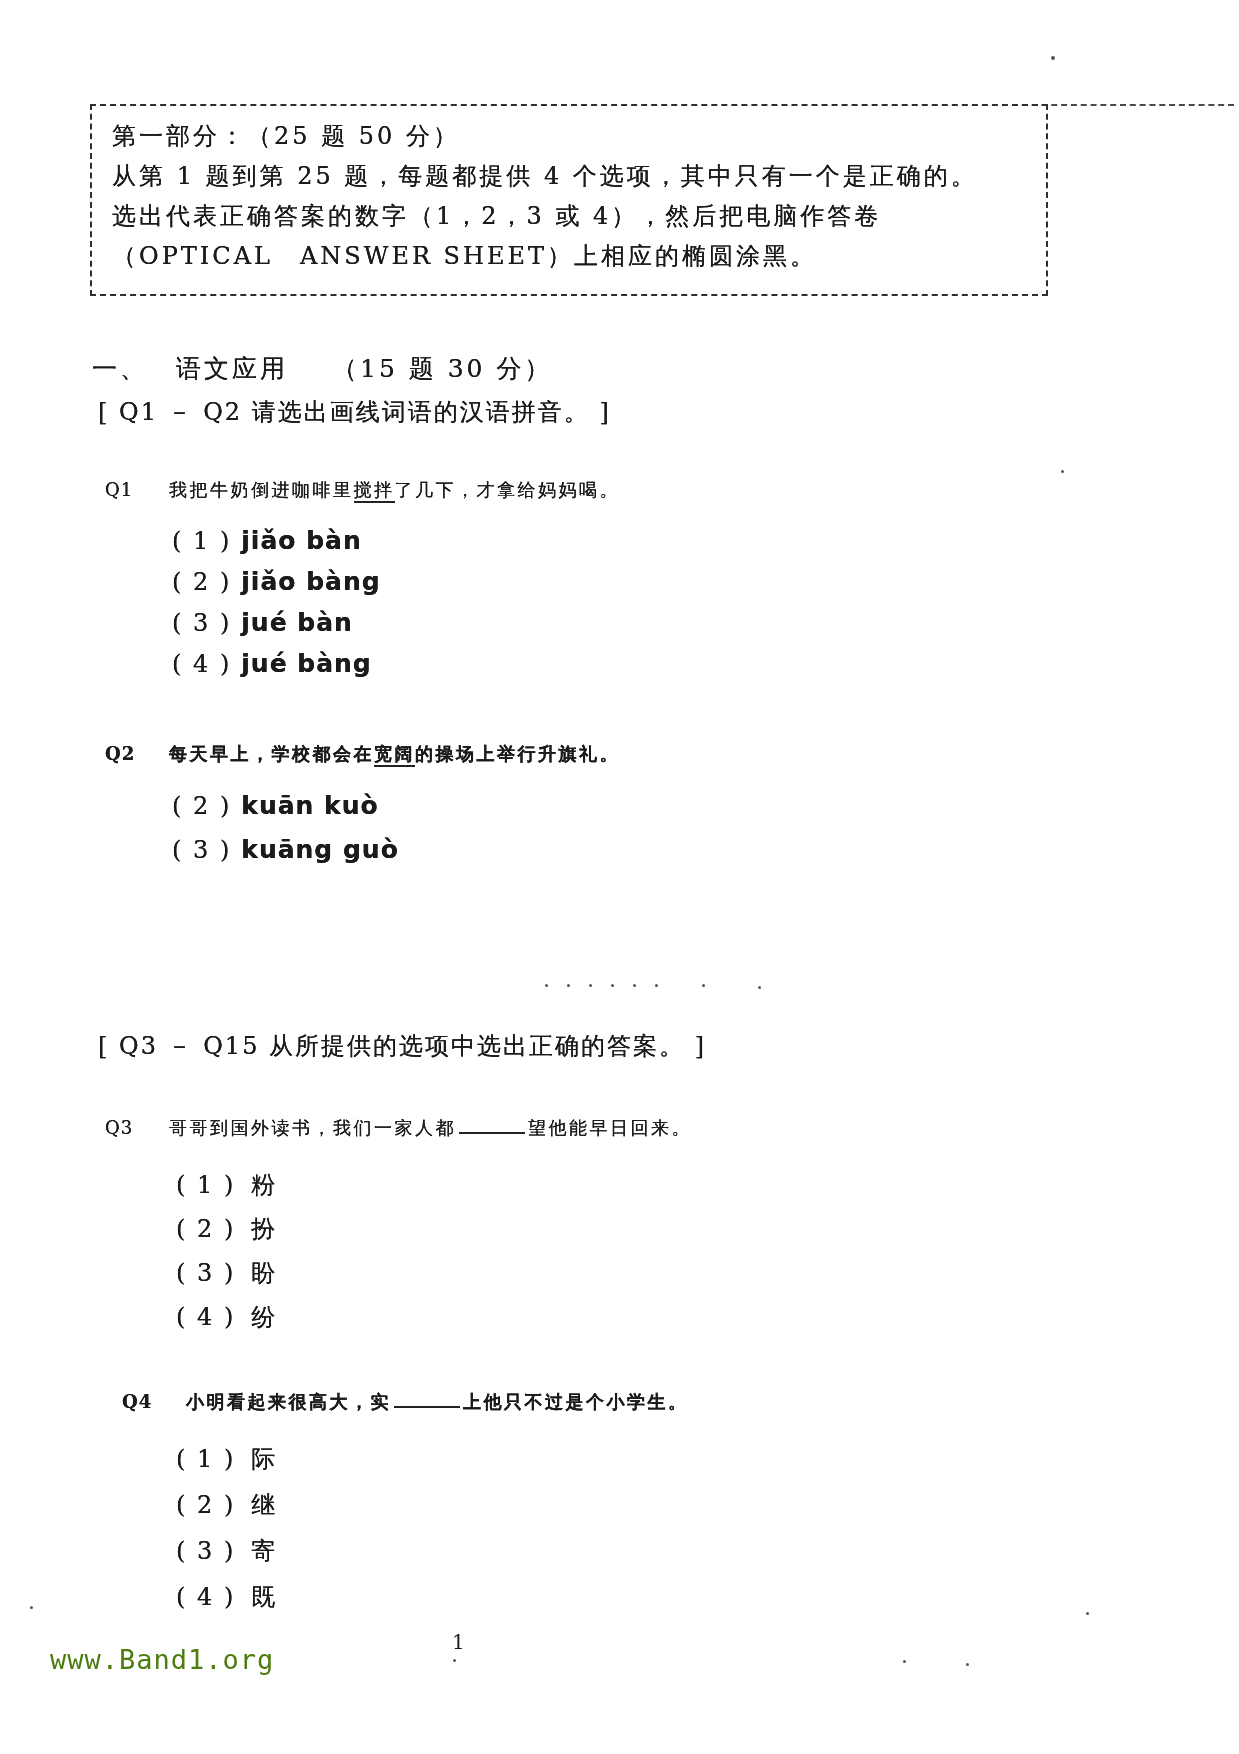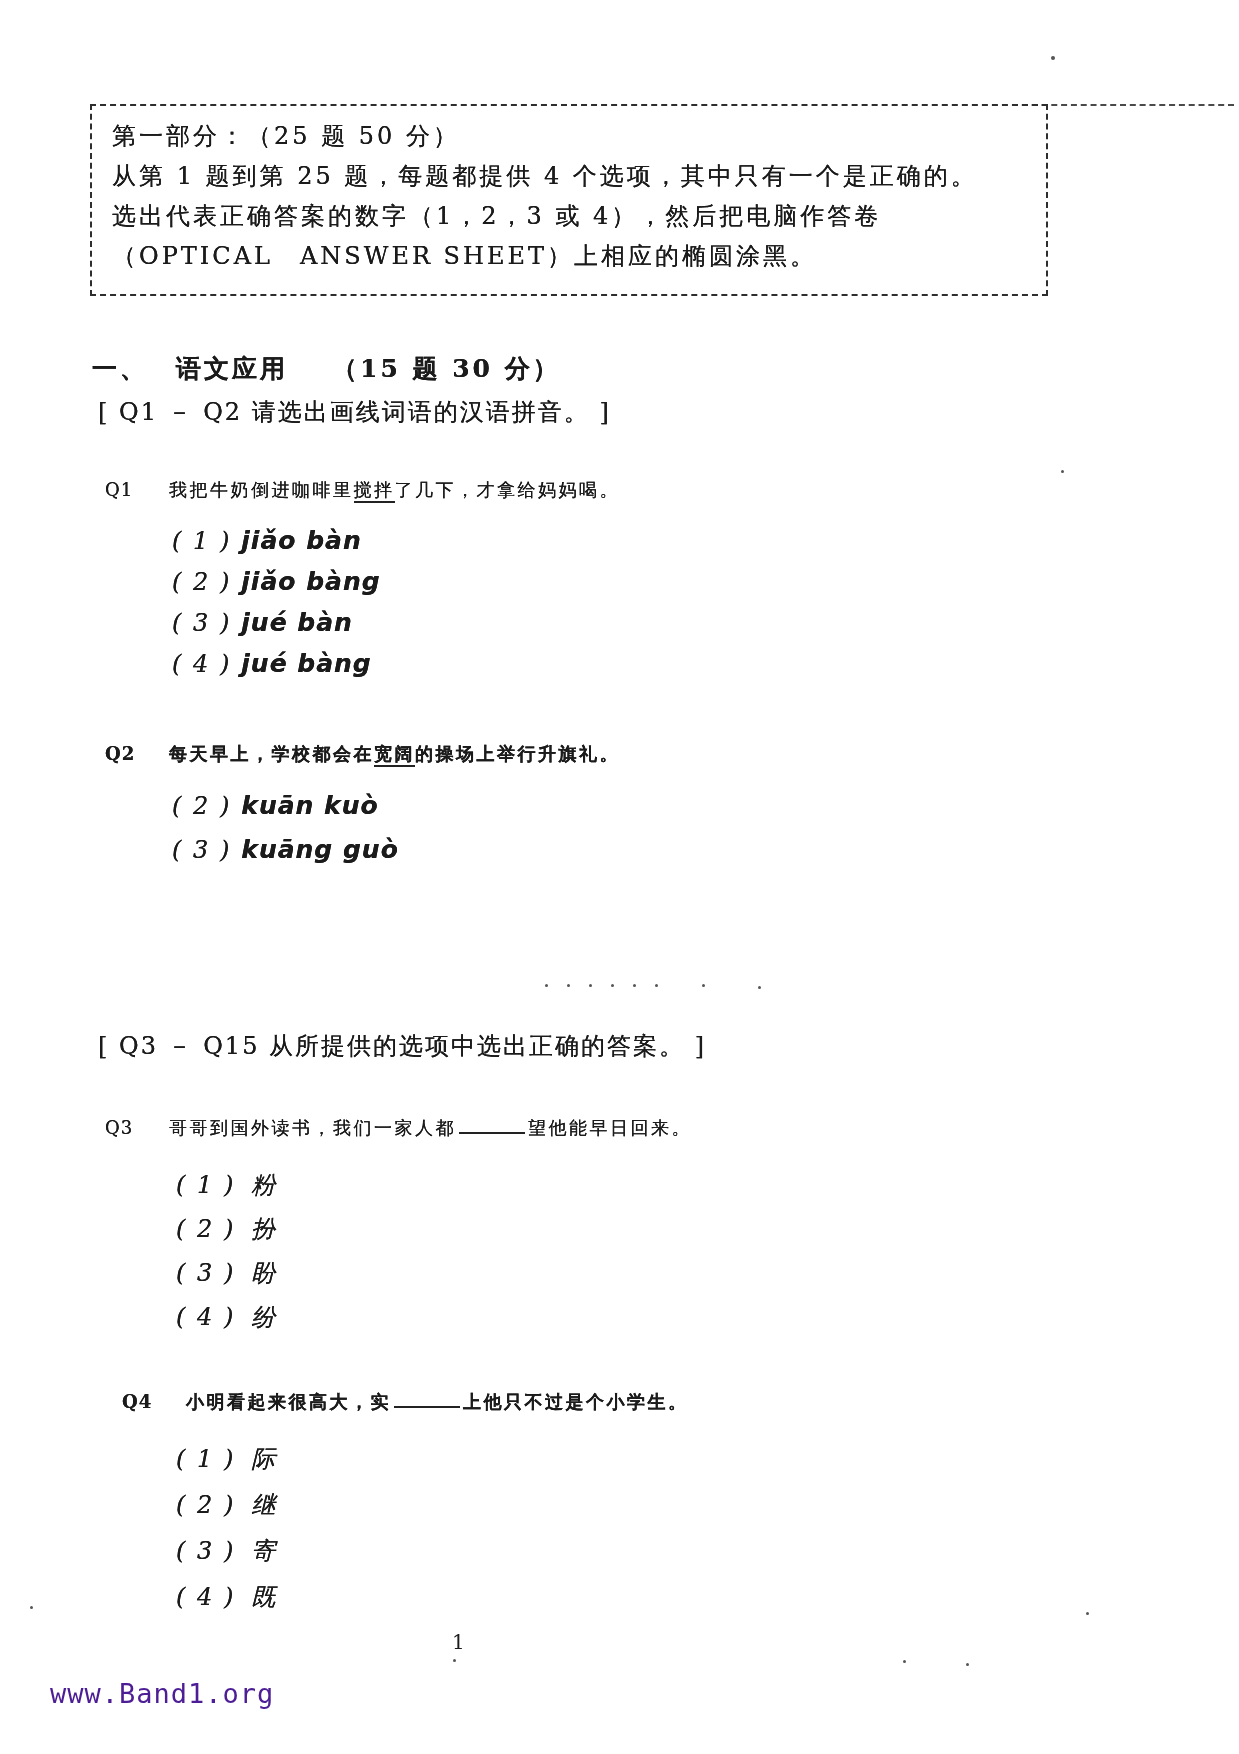--- a/index.html
+++ b/index.html
@@ -22,39 +22,39 @@
   #header-box .bx-line{
     font-size:24px;line-height:40px;letter-spacing:3px;
     white-space:nowrap;
     text-shadow:0 0 0.5px #111;
   }
   .top-stray{
     left:1012px;top:104px;width:222px;height:0;
     border-top:2px dashed #4a4a4a;
   }
   
-  #section-title{left:92px;top:352px;font-size:25px;letter-spacing:3px;text-shadow:0 0 0.5px #111;font-weight:bold;}
+  #section-title{left:92px;top:352px;font-size:25px;letter-spacing:3px;text-shadow:0 0 0.5px #111;}
   #section-title .gap1{display:inline-block;width:28px;}
   #section-title .gap2{display:inline-block;width:44px;}
   .bracket-line{
     font-size:24px;letter-spacing:2px;white-space:nowrap;
     text-shadow:0 0 0.4px #111;
   }
   #instr-1{left:98px;top:396px;}
   #instr-2{left:98px;top:1030px;}
   
   .q-line{white-space:nowrap;font-size:18px;letter-spacing:2.5px;text-shadow:0 0 0.5px #111;}
   .q-id{display:inline-block;width:64px;letter-spacing:1px;}
   .underlined{border-bottom:2px solid #222;padding-bottom:1px;}
   .blank{
     display:inline-block;width:66px;height:4px;
     border-bottom:2px solid #222;
     margin:0 3px;
   }
-  .opts{line-height:1;font-style:italic;}
+  .opts{line-height:1;}
   .opt{font-size:24px;white-space:nowrap;text-shadow:0 0 0.4px #111;}
   .opt-num{letter-spacing:2px;}
   .opt-text{margin-left:10px;}
   .pinyin{
     font-family:"DejaVu Sans","Liberation Sans",sans-serif;
     font-weight:600;font-size:25px;letter-spacing:1px;
   }
   .hanzi{letter-spacing:2px;margin-left:16px;}
   #q1-opts{left:172px;top:520px;}
   #q1-opts .opt{height:41px;line-height:41px;}
@@ -64,23 +64,23 @@
   #q3-opts .opt{height:44px;line-height:44px;}
   #q4-opts{left:176px;top:1436px;}
   #q4-opts .opt{height:46px;line-height:46px;}
   #q1-line{left:105px;top:478px;}
   #q2-line{left:105px;top:742px;font-weight:bold;}
   #q3-line{left:105px;top:1116px;}
   #q4-line{left:122px;top:1390px;font-weight:bold;}
   
   #page-number{left:452px;top:1630px;font-size:20px;font-family:"DejaVu Serif",serif;}
   #footer-watermark{
-    left:50px;top:1678px;
+    left:50px;top:1644px;
     font-family:"DejaVu Sans Mono","Liberation Mono",monospace;
-    font-size:27px;color:#4c1d95;letter-spacing:1px;
+    font-size:27px;color:#4d7c0f;letter-spacing:1px;
   }
   
   .speck{position:absolute;background:#555;border-radius:50%;}
 </style>
 </head>
 <body>
 
 <div class="abs top-stray"></div>
 
 <div class="abs" id="header-box">

